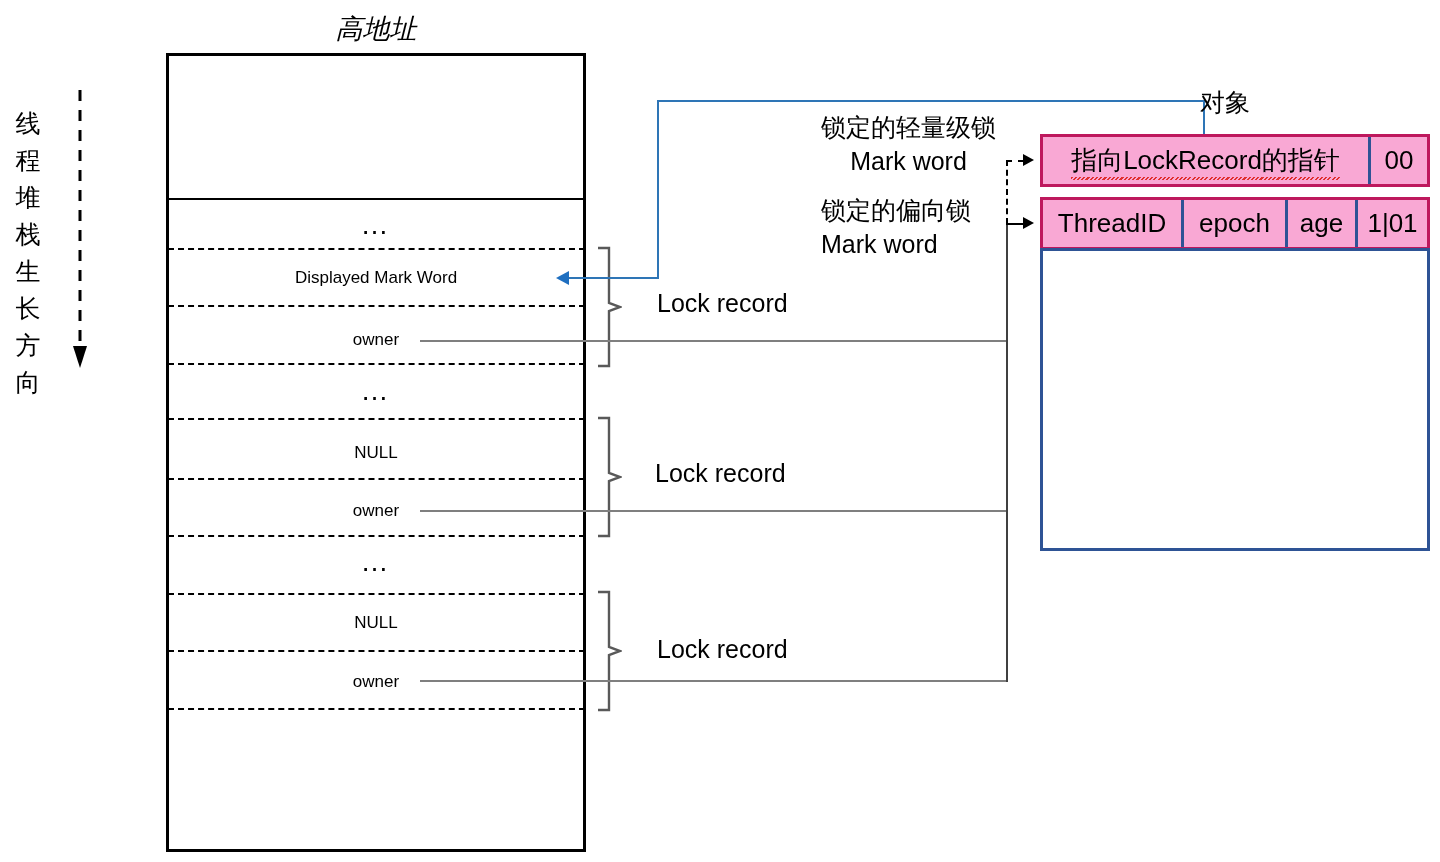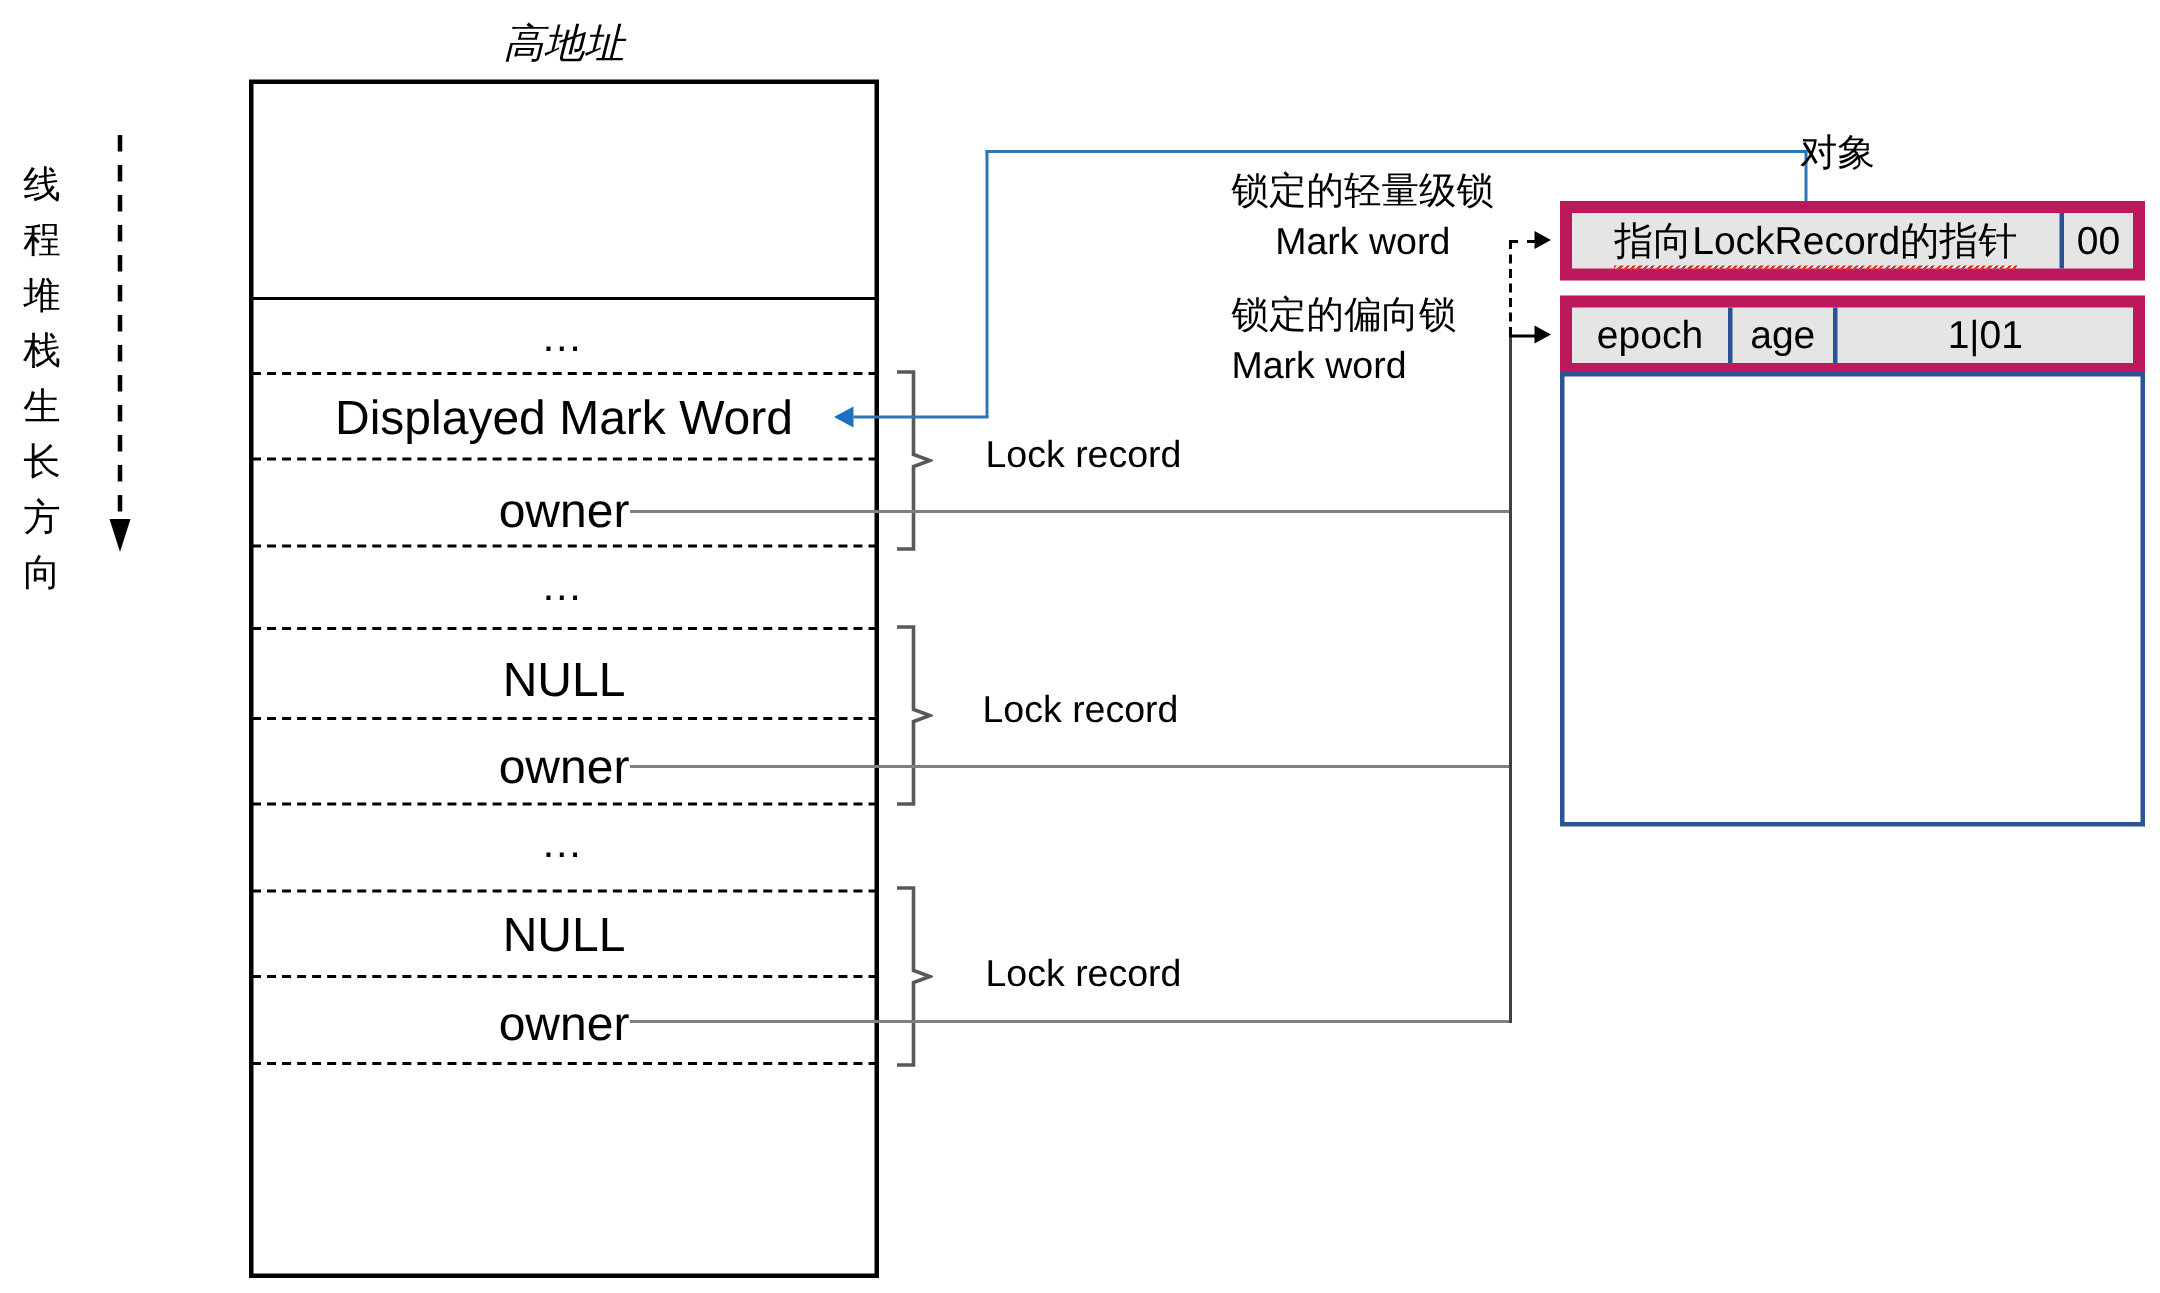--- a/index.html
+++ b/index.html
@@ -10,39 +10,39 @@
   #high-addr{left:166px;top:12px;width:420px;text-align:center;font-size:27px;line-height:34px;font-style:italic;}
   
   #grow-label{left:8px;top:105px;width:40px;font-size:25px;line-height:37px;text-align:center;}
   #grow-label span{display:block;}
   
   #grow-arrow{left:72px;top:90px;width:16px;height:280px;}
   
   #stack{left:166px;top:53px;width:420px;height:799px;border:3px solid #000;box-sizing:border-box;}
   .solid-div{left:168px;width:417px;height:0;border-top:2px solid #000;}
   .dash-div{left:168px;width:417px;height:0;border-top:2px dashed #000;}
-  .cell{left:166px;width:420px;text-align:center;font-size:32px;line-height:30px;}
+  .cell{left:166px;width:420px;text-align:center;font-size:17px;line-height:30px;}
   .cell.dots{font-size:28px;letter-spacing:3px;}
   .lr-label{font-size:25px;line-height:30px;color:#000;}
   
   .owner-line{height:0;border-top:2px solid #7F7F7F;}
   .owner-vert{width:0;border-left:2px solid #404040;}
   
   .blue-h{height:0;border-top:2px solid #2E75B6;}
   .blue-v{width:0;border-left:2px solid #2E75B6;}
   .blue-arrow{width:0;height:0;border-top:7px solid transparent;border-bottom:7px solid transparent;border-right:13px solid #1F6FC0;}
   
   .rlabel{font-size:25px;line-height:34px;white-space:pre-line;}
   
   .ptr-dash-v{width:0;border-left:2px dashed #000;}
   .ptr-h-dash{height:0;border-top:2px dashed #000;}
   .ptr-h-solid{height:0;border-top:2px solid #000;}
   .ptr-arrow{width:0;height:0;border-top:6px solid transparent;border-bottom:6px solid transparent;border-left:11px solid #000;}
   
-  .obox{border:8px solid #be185d;box-sizing:border-box;background:#e5e5e5;display:flex;align-items:stretch;}
+  .obox{border:3px solid #be185d;box-sizing:border-box;background:#f9a8d4;display:flex;align-items:stretch;}
   .ocell{display:flex;align-items:center;justify-content:center;font-size:26px;box-sizing:border-box;position:relative;}
   .ocell + .ocell{border-left:3px solid #2E5395;}
   .spell{border-bottom:0;position:relative;}
   .spell::after{content:"";position:absolute;left:0;right:0;bottom:-2px;height:3px;
     background-image:repeating-linear-gradient(135deg,#e03030 0 1.5px,transparent 1.5px 3px);}
   #obj-body{left:1040px;top:248px;width:390px;height:303px;border:3px solid #2E5395;box-sizing:border-box;background:#fff;}
   #obj-label{left:1200px;top:86px;font-size:25px;line-height:32px;}
 </style>
 </head>
 <body>
@@ -132,20 +132,23 @@
 <div class="abs obox" style="left:1040px;top:134px;width:390px;height:53px;">
   <div class="ocell" style="flex:0 0 325px;">
     <span class="spell">指向LockRecord的指针</span>
   </div>
   <div class="ocell" style="flex:1;">
     <span>00</span>
   </div>
 </div>
 
 <div class="abs obox" style="left:1040px;top:197px;width:390px;height:53px;">
+  <div class="ocell" style="flex:0 0 138px;">
+    <span>ThreadID</span>
+  </div>
   <div class="ocell" style="flex:0 0 104px;">
     <span>epoch</span>
   </div>
   <div class="ocell" style="flex:0 0 70px;">
     <span>age</span>
   </div>
   <div class="ocell" style="flex:1;align-items:center;">
     <span>1|01</span>
   </div>
 </div>

